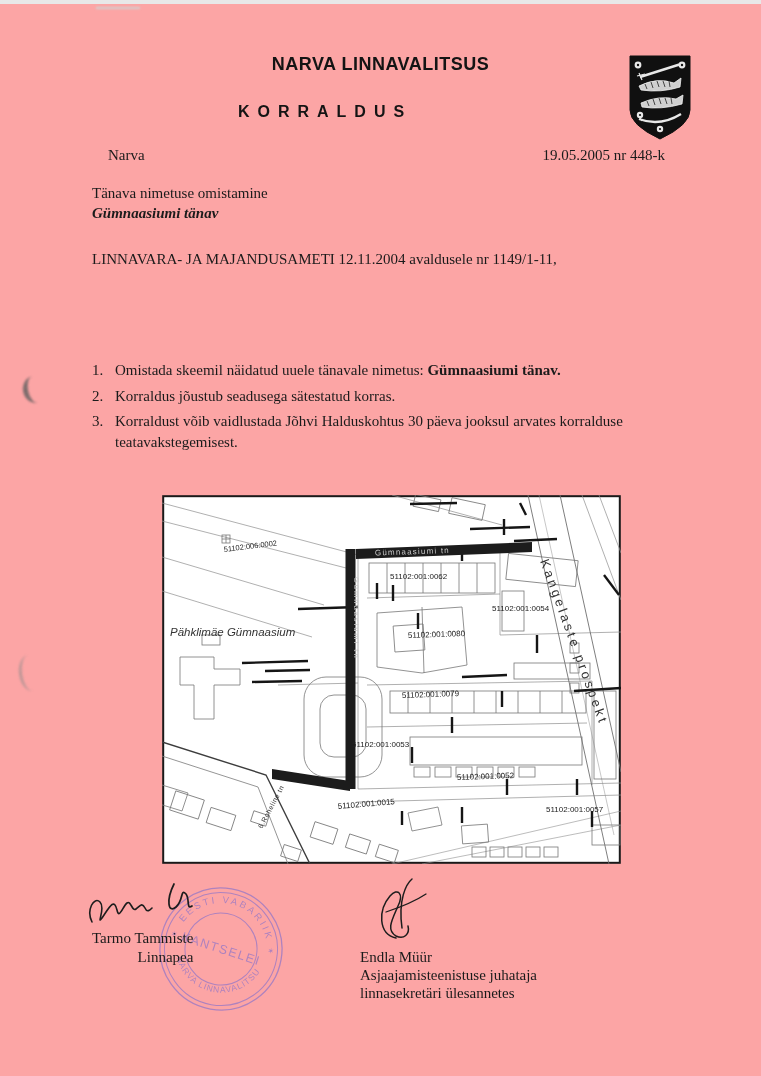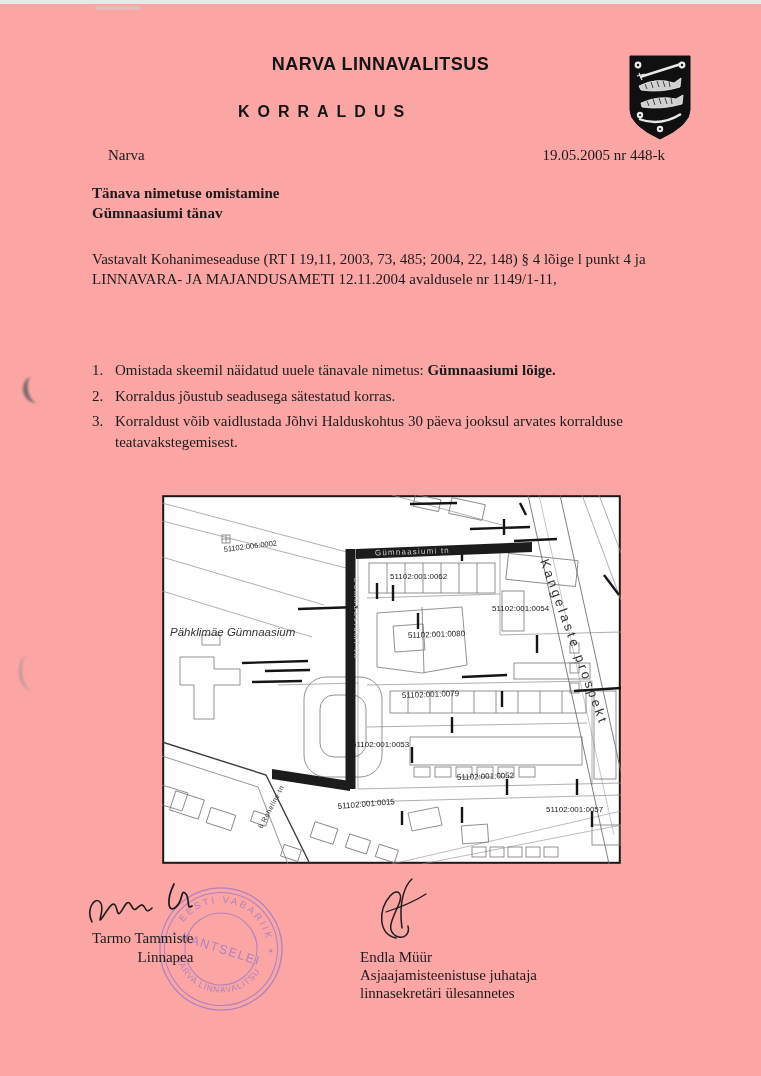--- a/index.html
+++ b/index.html
@@ -17,22 +17,22 @@
   .doc-type {
     position:absolute; top:99px; left:0; width:650px; text-align:center;
     font-family:"Liberation Sans", sans-serif; font-weight:700; font-size:16px;
     letter-spacing:8px; color:#141414;
   }
   .coat { position:absolute; left:627px; top:49px; width:66px; height:89px; }
   .meta-row { position:absolute; top:143px; left:92px; width:573px; font-size:15px; }
   .meta-city { position:absolute; left:16px; top:0; }
   .meta-date { position:absolute; right:0; top:0; }
   .subject { position:absolute; top:179px; left:92px; font-size:15px; line-height:20px; }
-  .subject .l1 { font-weight:700; }
-  .subject .l2 { font-weight:700; }
+  .subject .l1 { font-weight:400; }
+  .subject .l2 { font-weight:700; font-style:italic; }
   .preamble { position:absolute; top:245px; left:92px; width:585px; font-size:15px; line-height:20px; }
   .order-heading { position:absolute; top:318px; left:92px; font-size:15px; font-weight:700; }
   .order-list { position:absolute; top:356px; left:92px; width:560px; font-size:15px; }
   .order-item { display:flex; margin-bottom:5px; line-height:20.5px; }
   .order-item .num { width:23px; flex:0 0 23px; }
   .order-item .txt { flex:1; }
   .order-item .txt b { font-weight:700; }
   
   .map-wrap { position:absolute; left:162px; top:491px; width:459px; height:369px; }
   
@@ -85,29 +85,28 @@
     <span class="meta-city">Narva</span>
     <span class="meta-date">19.05.2005 nr 448-k</span>
   </div>
 
   <div class="subject">
     <div class="l1">Tänava nimetuse omistamine</div>
     <div class="l2">Gümnaasiumi tänav</div>
   </div>
 
   <div class="preamble">
-    <div>Vastavalt Kohanimeseaduse (RT I 19,11, 2003, 73, 485; 2004, 22, 148) § 4 lõige l punkt 4 ja</div>
     <div>LINNAVARA- JA MAJANDUSAMETI 12.11.2004 avaldusele nr 1149/1-11,</div>
   </div>
 
 
   <div class="order-list">
     <div class="order-item">
       <span class="num">1.</span>
-      <span class="txt"><span>Omistada skeemil näidatud uuele tänavale nimetus: </span><b>Gümnaasiumi lõige.</b></span>
+      <span class="txt"><span>Omistada skeemil näidatud uuele tänavale nimetus: </span><b>Gümnaasiumi tänav.</b></span>
     </div>
     <div class="order-item">
       <span class="num">2.</span>
       <span class="txt"><span>Korraldus jõustub seadusega sätestatud korras.</span><b></b></span>
     </div>
     <div class="order-item">
       <span class="num">3.</span>
       <span class="txt"><span>Korraldust võib vaidlustada Jõhvi Halduskohtus 30 päeva jooksul arvates korralduse teatavakstegemisest.</span><b></b></span>
     </div>
   </div>

